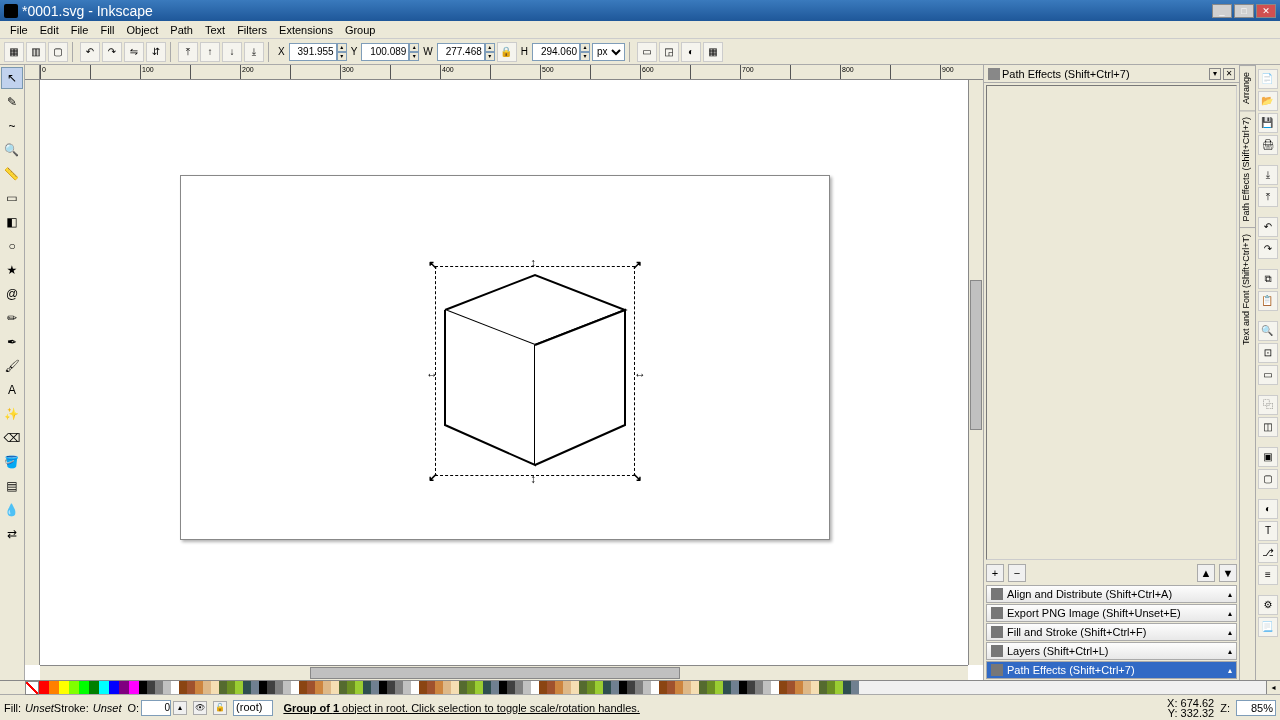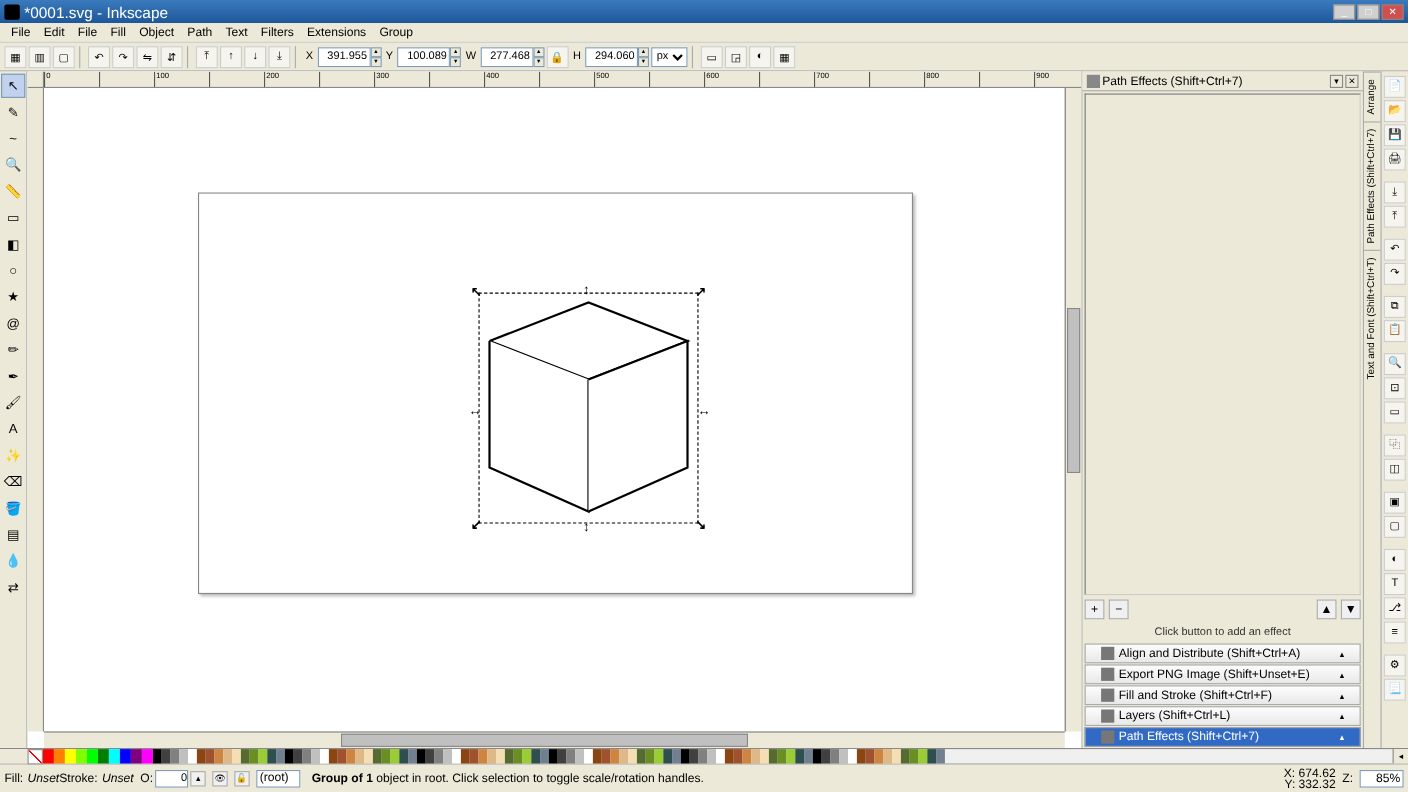--- a/index.html
+++ b/index.html
@@ -63,21 +63,21 @@
 .rdock { width: 256px; background: #ece9d8; border-left: 1px solid #aaa; display: flex; flex-direction: column; }
 .dockhdr { height: 18px; background: #ece9d8; border-bottom: 1px solid #aaa; display: flex; align-items: center; padding: 0 4px; font-size: 10px; }
 .dockhdr .dicon { width: 12px; height: 12px; margin-right: 2px; background: #888; }
 .dockhdr .sp { flex: 1; }
 .dockhdr .dbtn { width: 12px; height: 12px; border: 1px solid #888; margin-left: 2px; font-size: 8px; text-align: center; line-height: 10px; cursor: pointer; }
 .dockpanel { flex: 1; background: #ece9d8; border: 1px inset #ccc; margin: 2px; }
 .dockmsg { text-align: center; font-size: 10px; color: #333; padding: 4px; }
 .dockbtmrow { display: flex; padding: 2px; gap: 4px; }
 .dockbtmrow .db { width: 18px; height: 18px; border: 1px solid #aaa; background: #f0f0f0; text-align: center; line-height: 16px; font-size: 11px; cursor: pointer; }
 .dockbtmrow .sp2 { flex: 1; }
-.dockitem { height: 18px; background: linear-gradient(#fdfdfd,#e8e8e8); border: 1px solid #aaa; margin: 1px 2px; display: flex; align-items: center; padding: 0 14px; font-size: 10px; cursor: pointer; }
+.dockitem { height: 18px; background: linear-gradient(#fdfdfd,#e8e8e8); border: 1px solid #aaa; margin: 1px 2px; display: flex; align-items: center; padding: 0 4px; font-size: 10px; cursor: pointer; }
 .dockitem .di { width: 12px; height: 12px; background: #777; margin-right: 4px; }
 .dockitem .ar { margin-left: auto; font-size: 8px; }
 .dockitem.sel { background: #316ac5; color: #fff; }
 
 
 .rstrip { width: 25px; background: #ece9d8; border-left: 1px solid #aaa; display: flex; flex-direction: column; gap: 2px; padding-top: 4px; }
 .rstrip .rbtn { width: 20px; height: 20px; margin: 0 2px; border: 1px solid #ccc; background: #f5f4ee; font-size: 10px; text-align: center; line-height: 18px; cursor: pointer; }
 
 
 .vtabs { width: 16px; background: #ece9d8; border-left:1px solid #aaa; display:flex; flex-direction:column; }
@@ -91,21 +91,21 @@
 .palette .sw { flex: 0 0 auto; height: 14px; }
 .palette .scroll { width: 14px; background: #ece9d8; border-left:1px solid #888; text-align:center; font-size:8px; line-height:14px; cursor:pointer; }
 
 
 .status { height: 26px; background: #ece9d8; border-top: 1px solid #aaa; display: flex; align-items: center; padding: 0 4px; font-size: 10px; gap: 6px; }
 .status .fillstroke { display:flex; flex-direction:row; line-height:10px; font-size:9px; }
 .status .fslabel { display:flex; gap:4px; }
 .status .ospin { display:flex; align-items:center; gap:2px; }
 .status .ospin input { width:30px; height:16px; font-size:10px; text-align:right; border:1px solid #7f9db9; }
 .status .layer { height:16px; border:1px solid #7f9db9; background:#fff; padding:0 10px 0 2px; }
-.status .msg { flex:1; padding-left:4px; }
+.status .msg { flex:1; padding-left:4px;text-decoration:underline; }
 .status .msg b { font-weight:bold; }
 .status .coords { display:flex; flex-direction:column; line-height:10px; font-size:9px; text-align:right; }
 .status .zoom { border:1px solid #7f9db9; background:#fff; width:40px; height:16px; text-align:right; padding-right:2px; }
 .sbtn { width:14px; height:14px; border:1px solid #aaa; background:#f0f0f0; font-size:8px; text-align:center; line-height:12px; cursor:pointer; }
 </style>
 </head>
 <body>
 
 <div class="titlebar">
   <div class="icon"></div>
@@ -282,21 +282,20 @@
       <div class="dbtn">✕</div>
     </div>
     <div class="dockpanel"></div>
     <div class="dockbtmrow">
       <div class="db">+</div>
       <div class="db">−</div>
       <span class="sp2"></span>
       <div class="db">▲</div>
       <div class="db">▼</div>
     </div>
-    <div class="dockmsg">Click button to add an effect</div>
     <div id="dockitems">
         <div class="dockitem">
           <div class="di"></div>
           <span>Align and Distribute (Shift+Ctrl+A)</span>
           <span class="ar">▴</span>
         </div>
         <div class="dockitem">
           <div class="di"></div>
           <span>Export PNG Image (Shift+Unset+E)</span>
           <span class="ar">▴</span>

